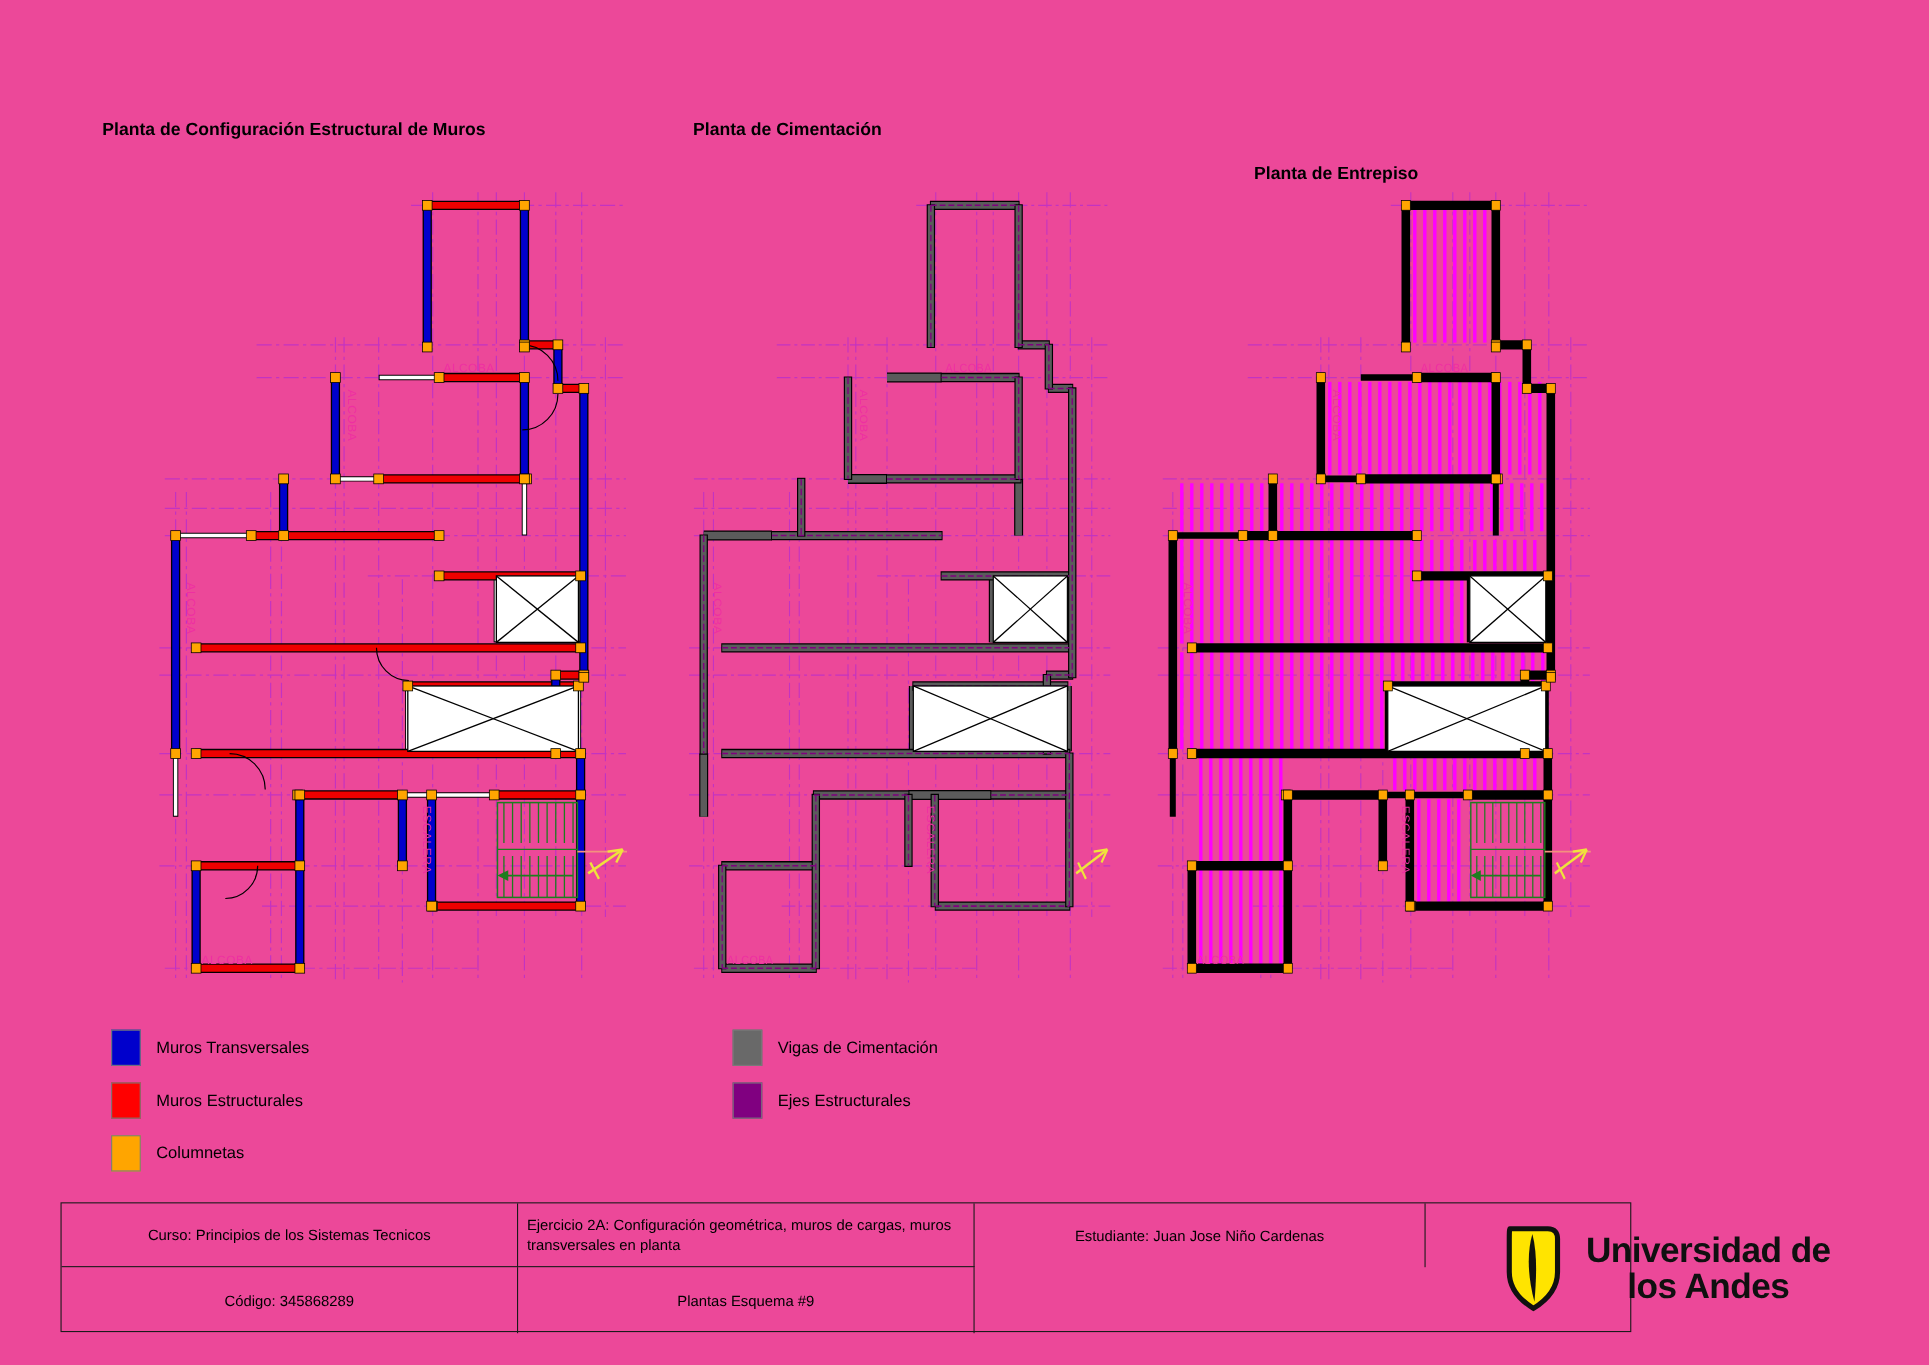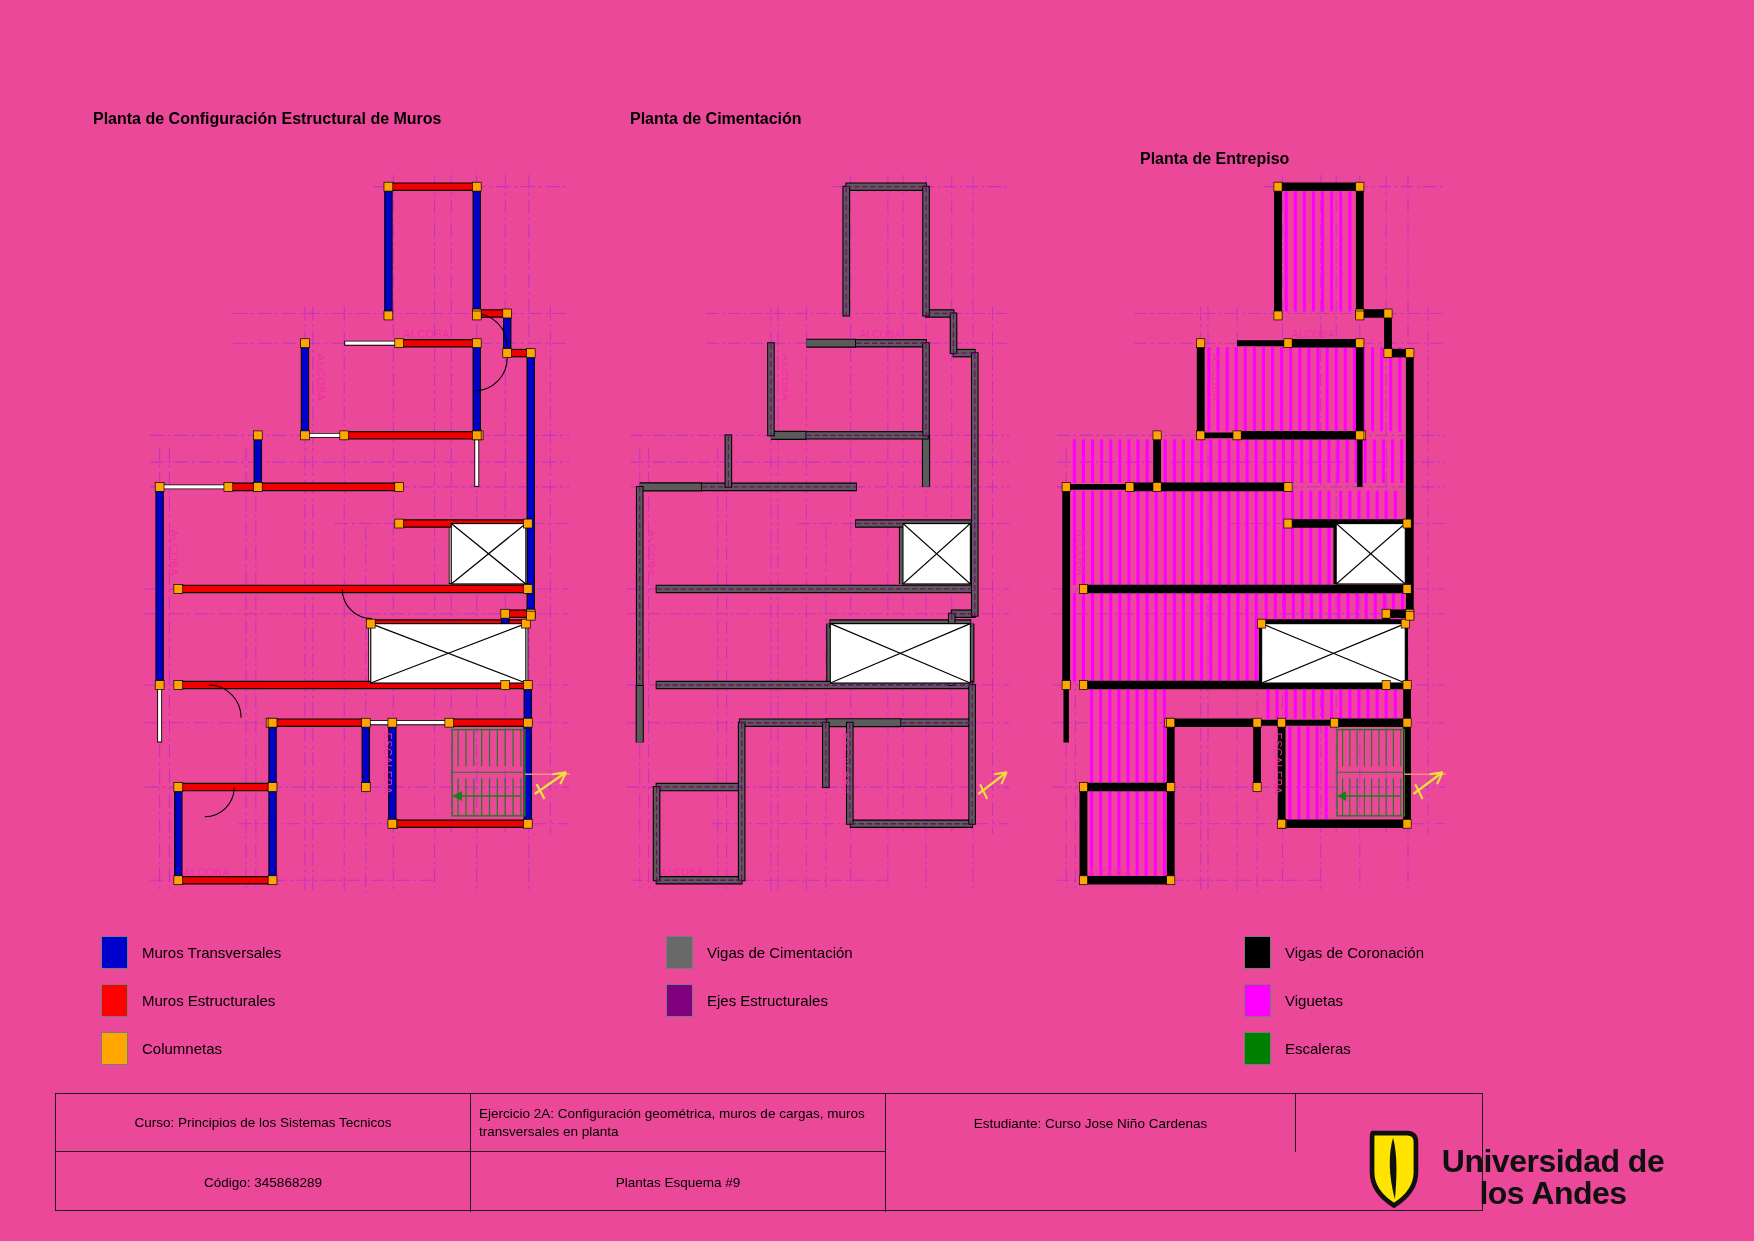--- a/index.html
+++ b/index.html
@@ -13,21 +13,21 @@
   .legend-label{margin-left:14px;font-size:15px;color:#000;white-space:nowrap;}
   #titleblock{position:absolute;left:55px;top:1093px;width:1428px;height:118px;
     display:grid;grid-template-columns:415px 415px 410px 438px;grid-template-rows:58px 60px;
     border:1.6px solid #1a1a1a;box-sizing:border-box;}
   .tb-cell{border-right:1.4px solid #1a1a1a;border-bottom:1.4px solid #1a1a1a;
     display:flex;align-items:center;justify-content:center;font-size:13.5px;color:#000;
     text-align:center;box-sizing:border-box;padding:2px 8px;}
   .tb-cell.last-row{border-bottom:none;}
   .tb-cell.left-text{justify-content:flex-start;text-align:left;}
   #logo-cell{grid-column:4;grid-row:1 / span 3;border-right:none;border-bottom:none;
-    display:flex;align-items:flex-end;justify-content:center;gap:20px;box-sizing:border-box;}
+    display:flex;align-items:center;justify-content:center;gap:20px;box-sizing:border-box;}
   #logo-text{font-size:32px;font-weight:600;color:#101010;line-height:1.02;letter-spacing:-0.5px;}
 </style>
 </head>
 <body>
 
 <div id="page">
 
   <div class="plan-title" style="left:93px;top:110px;">Planta de Configuración Estructural de Muros</div>
   <div class="plan-title" style="left:630px;top:110px;">Planta de Cimentación</div>
   <div class="plan-title" style="left:1140px;top:110px;margin-top:40px;">Planta de Entrepiso</div>
@@ -776,46 +776,32 @@
     <div class="legend-row">
       <div class="swatch" style="background:#696969;"></div>
       <div class="legend-label">Vigas de Cimentación</div>
     </div>
     <div class="legend-row">
       <div class="swatch" style="background:#800080;"></div>
       <div class="legend-label">Ejes Estructurales</div>
     </div>
   </div>
 
-  <div class="legend" style="left:1244px;top:936px;">
-    <div class="legend-row">
-      <div class="swatch" style="background:#000000;"></div>
-      <div class="legend-label">Vigas de Coronación</div>
-    </div>
-    <div class="legend-row">
-      <div class="swatch" style="background:#FF00FF;"></div>
-      <div class="legend-label">Viguetas</div>
-    </div>
-    <div class="legend-row">
-      <div class="swatch" style="background:#008000;"></div>
-      <div class="legend-label">Escaleras</div>
-    </div>
-  </div>
 
   <div id="titleblock">
     <div class="tb-cell">Curso: Principios de los Sistemas Tecnicos</div>
     <div class="tb-cell left-text" style="line-height:1.3;">Ejercicio 2A: Configuración geométrica, muros de cargas, muros transversales en planta</div>
     <div id="logo-cell" class="tb-cell">
       <svg width="56" height="82" viewBox="0 0 120 170">
         <path d="M14,8 H88 Q108,8 107,30 V92 Q107,134 60,163 Q13,134 13,92 V30 Q13,8 14,8 Z" fill="#FFE400" stroke="#101010" stroke-width="10"></path>
         <path d="M58,18 C48,52 48,98 62,150 C66,104 68,56 58,18 Z" fill="#101010"></path>
       </svg>
       <div id="logo-text">
         <div>Universidad de</div>
         <div>los Andes</div>
       </div>
     </div>
-    <div class="tb-cell last-row">Estudiante: Curso Jose Niño Cardenas</div>
+    <div class="tb-cell last-row">Estudiante: Juan Jose Niño Cardenas</div>
     <div class="tb-cell last-row">Código: 345868289</div>
     <div class="tb-cell last-row">Plantas Esquema #9</div>
   </div>
 
 </div>
 
 </body></html>

